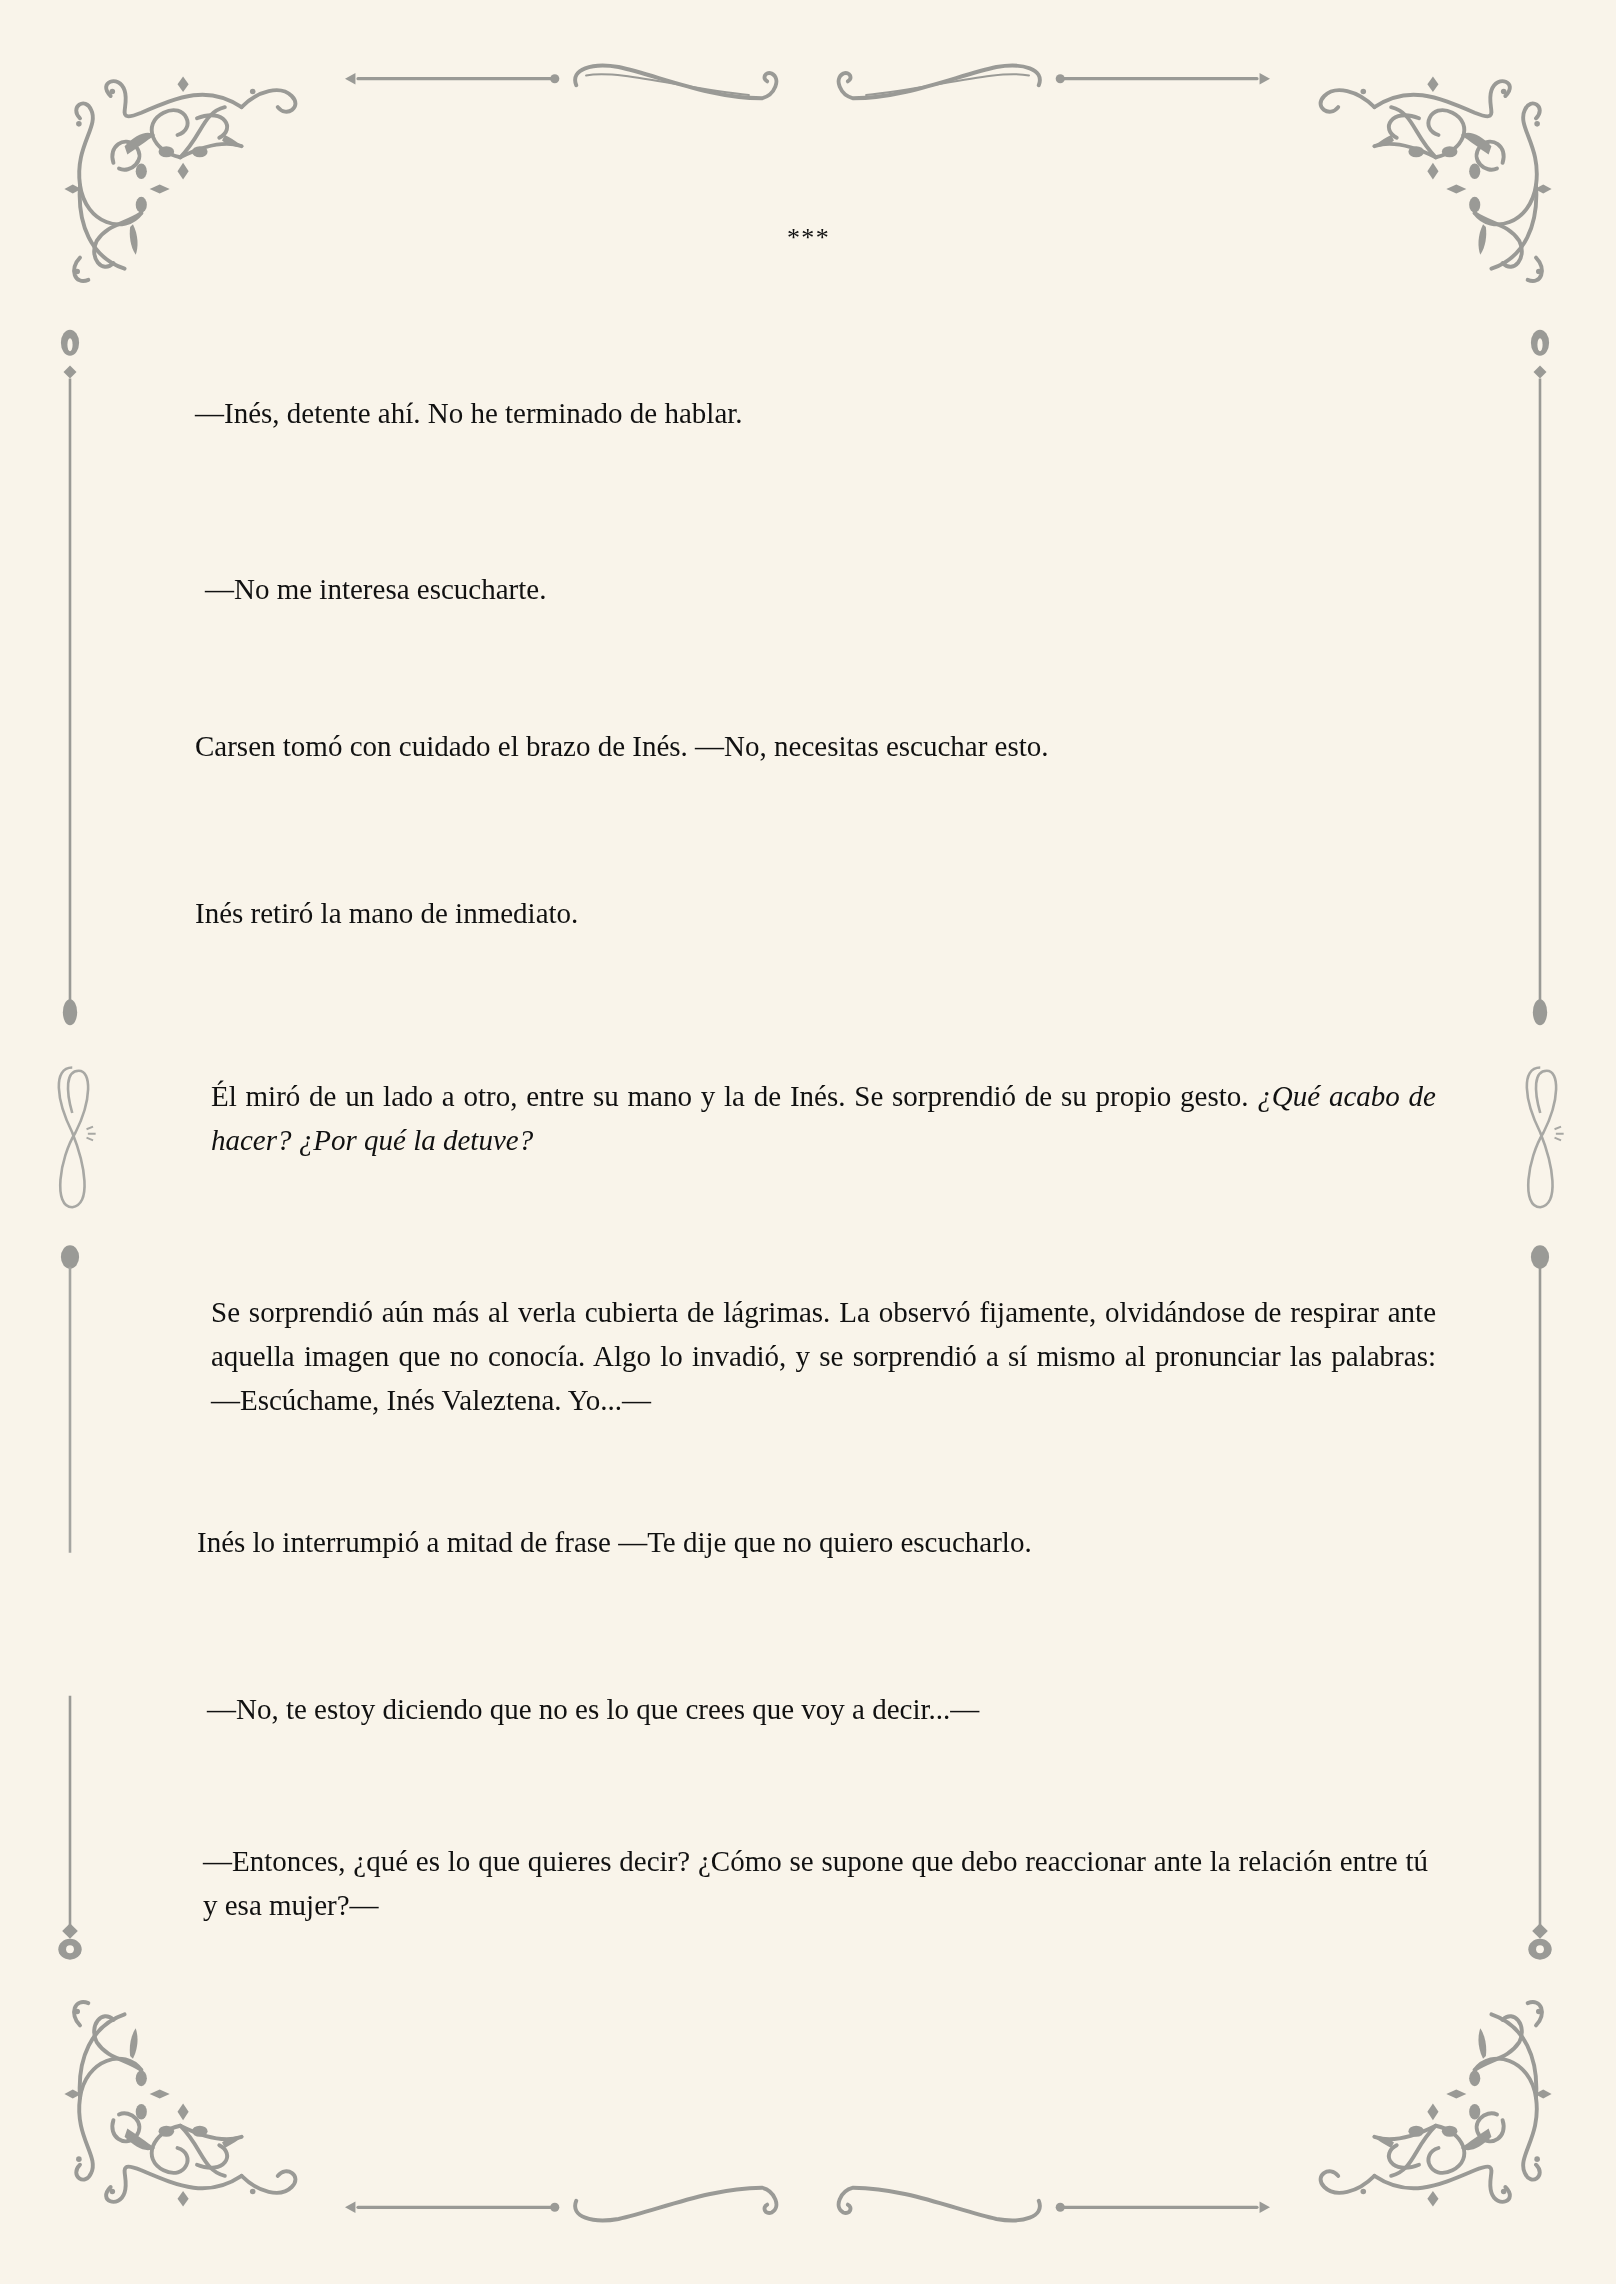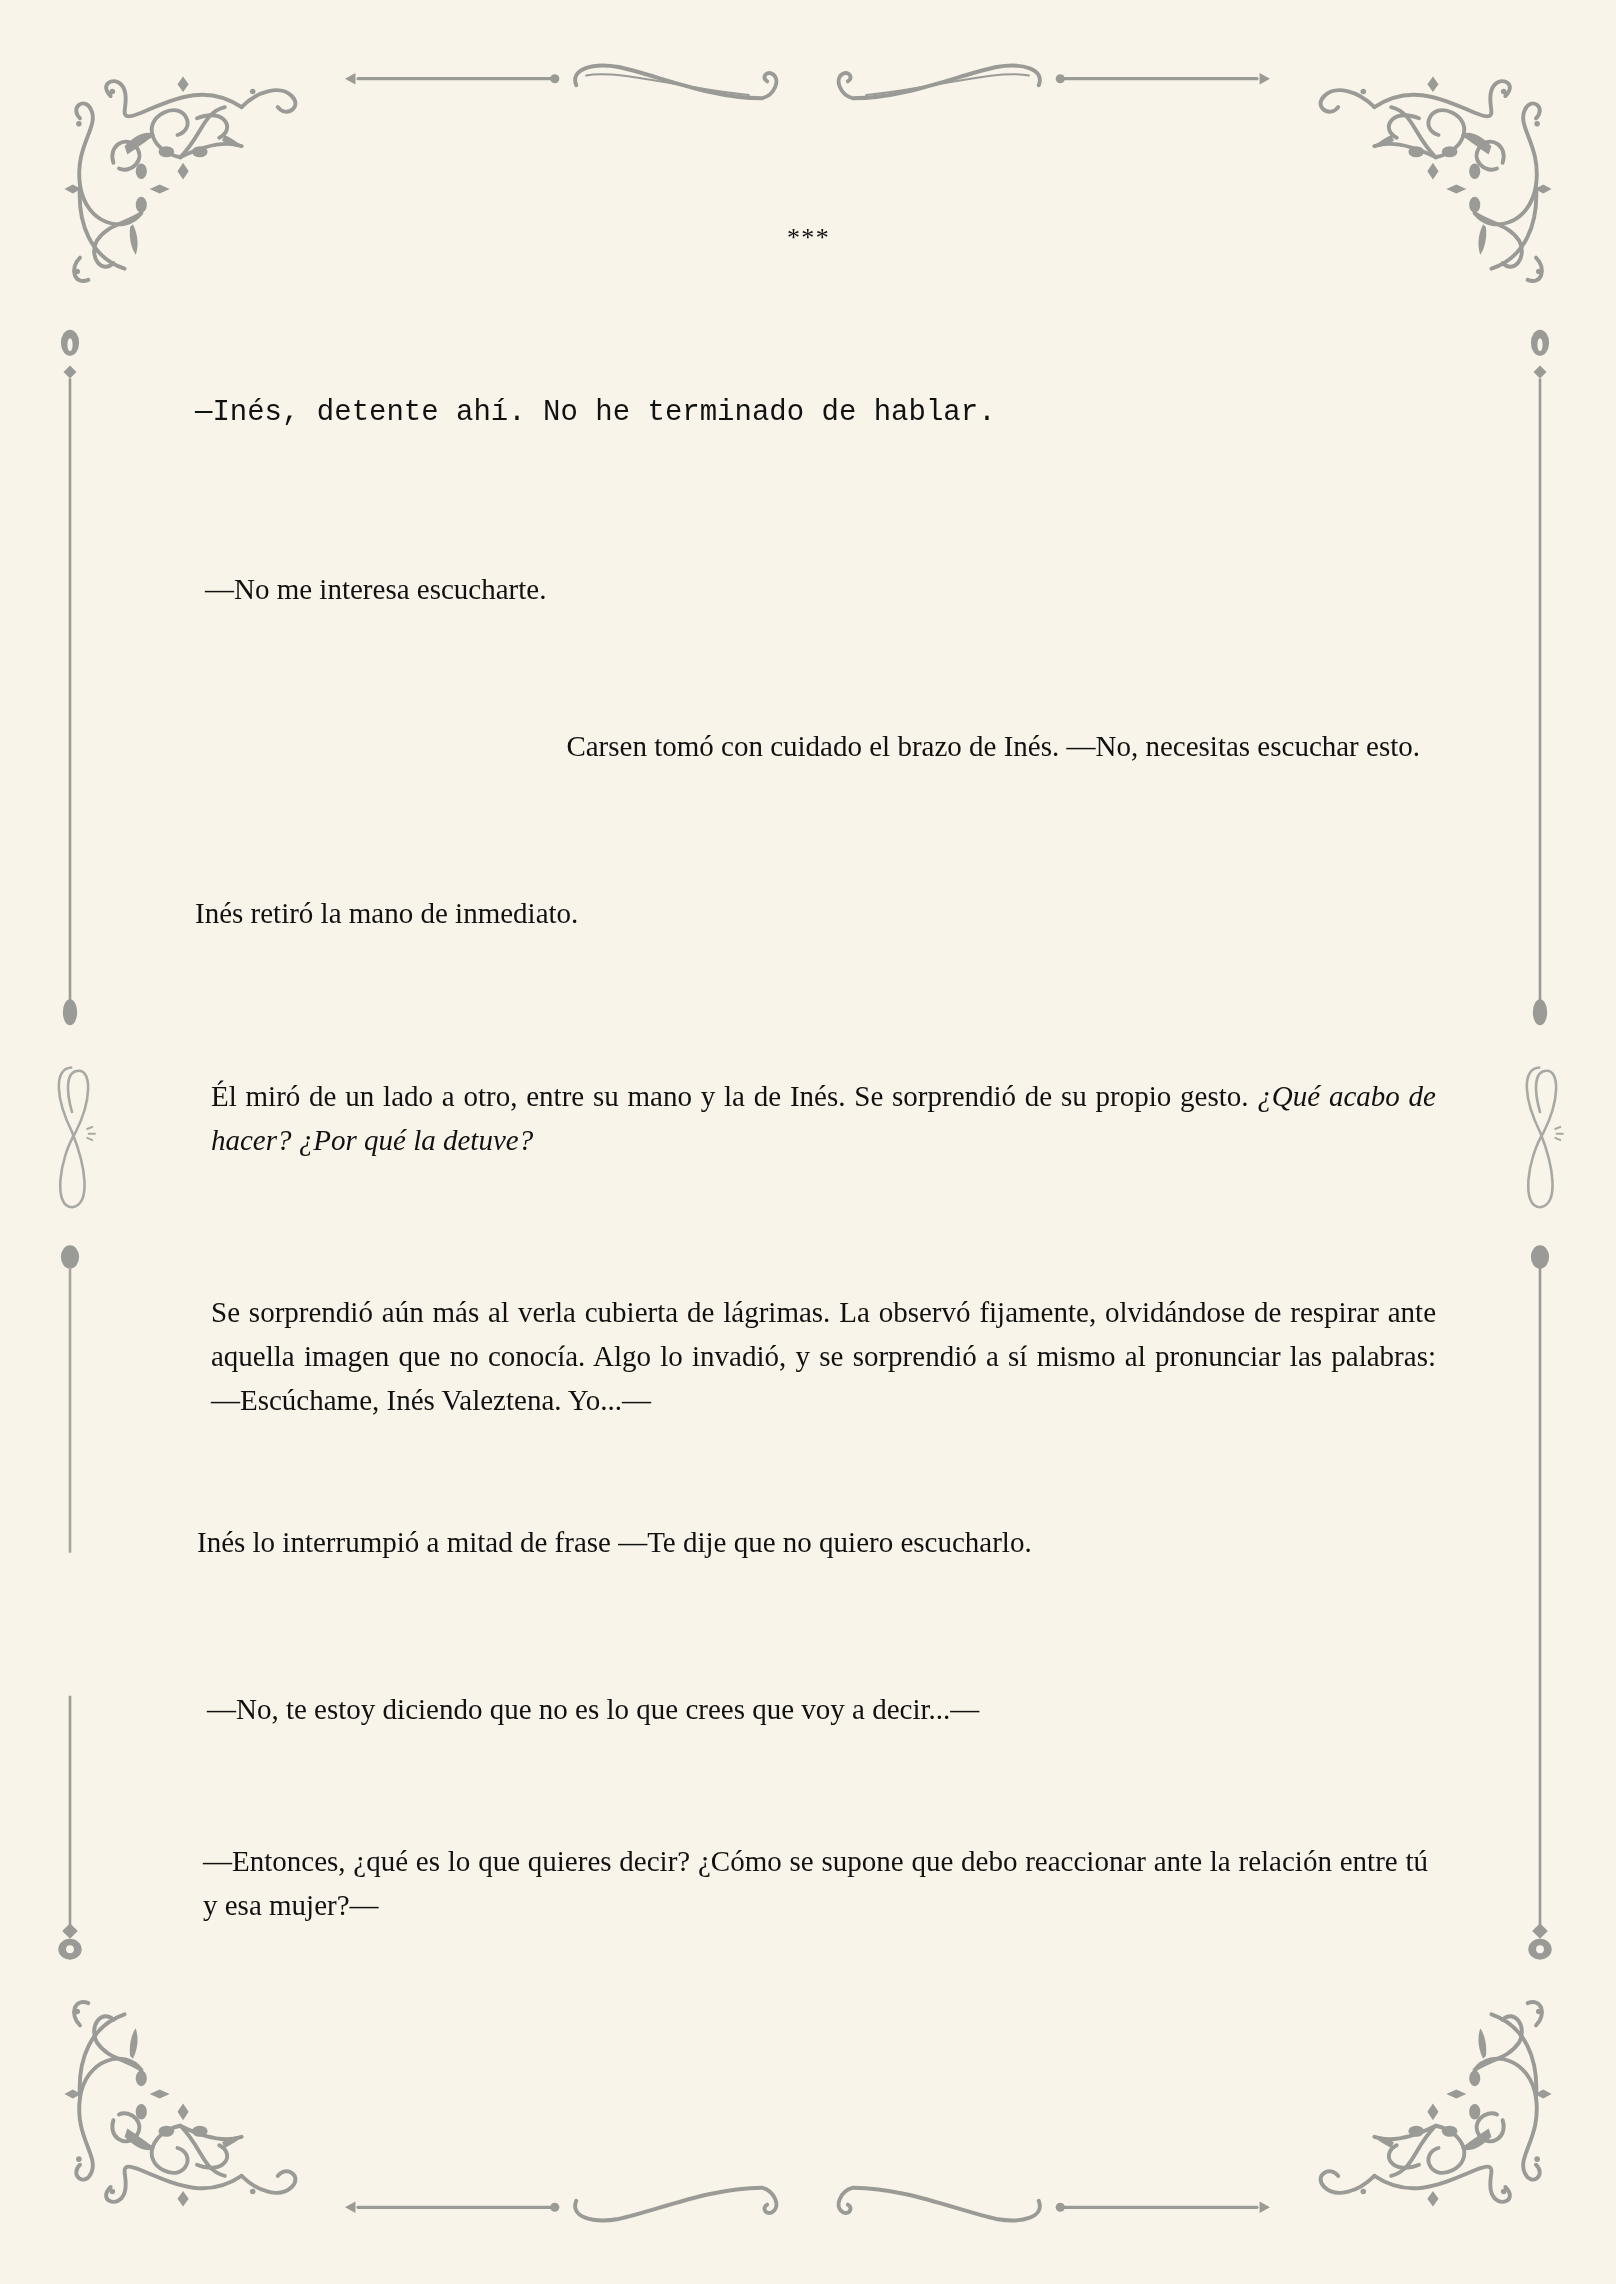--- a/index.html
+++ b/index.html
@@ -163,23 +163,23 @@
     <ellipse cx="20" cy="25" rx="14" ry="18" fill="#9a9a96"></ellipse>
     <line x1="20" y1="40" x2="20" y2="1060" stroke="#9a9a96" stroke-width="4"></line>
     <path d="M20,1050 l12,12 l-12,12 l-12,-12 z" fill="#9a9a96"></path>
     <ellipse cx="20" cy="1090" rx="18" ry="16" fill="#9a9a96"></ellipse>
       <ellipse cx="20" cy="1090" rx="6" ry="6" fill="#f9f4ea"></ellipse>
   </svg>
 </div>
 
 <div class="stars">***</div>
 
-<p class="para last-left" style="top:391px; margin:0;font-family:Liberation Mono, monospace;">—Inés, detente ahí. No he terminado de hablar.</p>
+<p class="para last-left" style="top:391px; margin:0;">—Inés, detente ahí. No he terminado de hablar.</p>
 <p class="para last-left" style="top:557px; margin:10px;">—No me interesa escucharte.</p>
-<p class="para last-left" style="top:724px; margin:0;text-align:right;">Carsen tomó con cuidado el brazo de Inés. —No, necesitas escuchar esto.</p>
+<p class="para last-left" style="top:724px; margin:0;">Carsen tomó con cuidado el brazo de Inés. —No, necesitas escuchar esto.</p>
 <p class="para last-left" style="top:891px; margin:0;">Inés retiró la mano de inmediato.</p>
 <p class="para" style="top:1058px; margin:16px;font-family:Liberation Serif, serif;">
   <span>Él miró de un lado a otro, entre su mano y la de Inés. Se sorprendió de su propio gesto. </span><span class="it">¿Qué acabo de hacer? ¿Por qué la detuve?</span>
 </p>
 <p class="para" style="top:1274px; margin:16px;">Se sorprendió aún más al verla cubierta de lágrimas. La observó fijamente, olvidándose de respirar ante aquella imagen que no conocía. Algo lo invadió, y se sorprendió a sí mismo al pronunciar las palabras: —Escúchame, Inés Valeztena. Yo...—</p>
 <p class="para last-left" style="top:1518px; margin:2px;">Inés lo interrumpió a mitad de frase —Te dije que no quiero escucharlo.</p>
 <p class="para last-left" style="top:1675px; margin:12px;">—No, te estoy diciendo que no es lo que crees que voy a decir...—</p>
 <p class="para" style="top:1831px; margin:8px;">—Entonces, ¿qué es lo que quieres decir? ¿Cómo se supone que debo reaccionar ante la relación entre tú y esa mujer?—</p>
 
 

